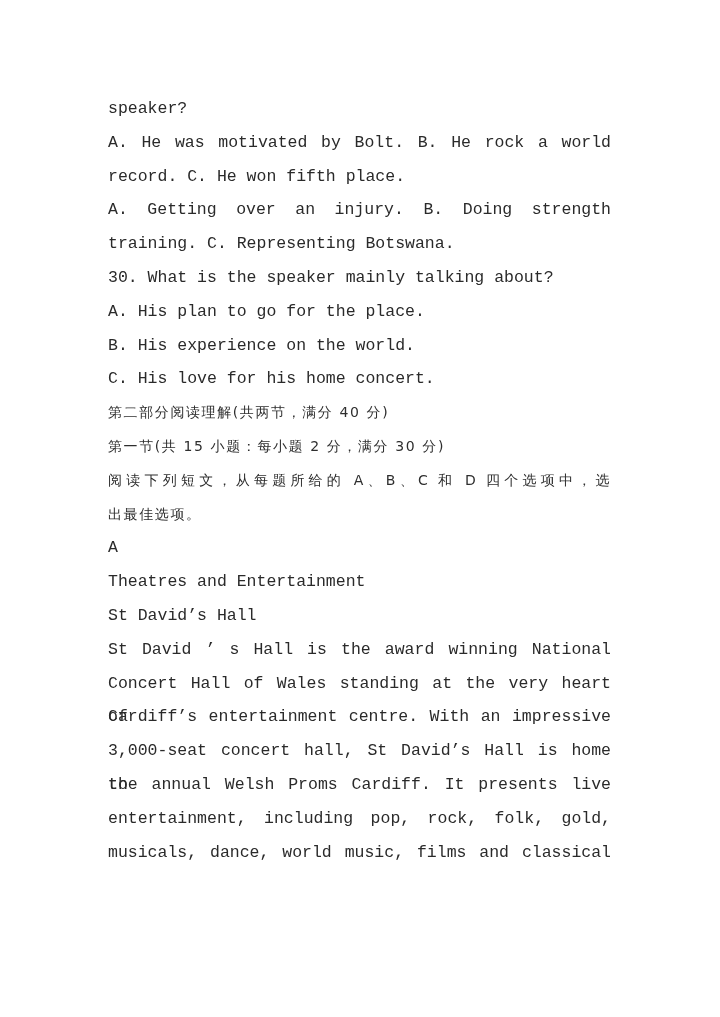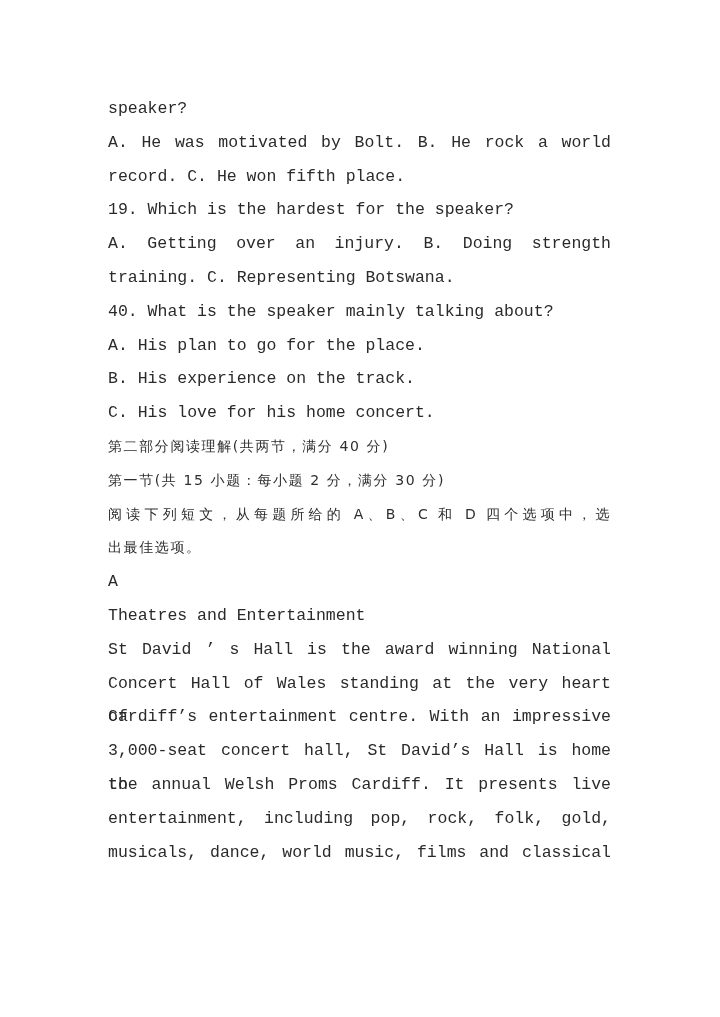--- a/index.html
+++ b/index.html
@@ -40,33 +40,33 @@
       color: #2e2e2e;
     }
   </style>
 </head>
 <body>
 
 <div class="page">
   <div class="line">speaker?</div>
   <div class="line justify">A. He was motivated by Bolt. B. He rock a world</div>
   <div class="line">record. C. He won fifth place.</div>
-  <div class="line">19. Which is the hardest for the speaker?</div>
   <div class="line justify">A. Getting over an injury. B. Doing strength</div>
   <div class="line">training. C. Representing Botswana.</div>
-  <div class="line">40. What is the speaker mainly talking about?</div>
+  <div class="line">30. What is the speaker mainly talking about?</div>
   <div class="line">A. His plan to go for the place.</div>
-  <div class="line">B. His experience on the track.</div>
+  <div class="line">B. His experience on the world.</div>
   <div class="line">C. His love for his home concert.</div>
   <div class="line cjk">第二部分阅读理解(共两节，满分 40 分)</div>
   <div class="line cjk">第一节(共 15 小题：每小题 2 分，满分 30 分)</div>
   <div class="line cjk justify">阅读下列短文，从每题所给的 A、B、C 和 D 四个选项中，选</div>
   <div class="line cjk">出最佳选项。</div>
   <div class="line">A</div>
   <div class="line">Theatres and Entertainment</div>
+  <div class="line">St David’s Hall</div>
   <div class="line justify">St David ’ s Hall is the award winning National</div>
   <div class="line justify">Concert Hall of Wales standing at the very heart of</div>
   <div class="line justify">Cardiff’s entertainment centre. With an impressive</div>
   <div class="line justify">3,000-seat concert hall, St David’s Hall is home to</div>
   <div class="line justify">the annual Welsh Proms Cardiff. It presents live</div>
   <div class="line justify">entertainment, including pop, rock, folk, gold,</div>
   <div class="line justify">musicals, dance, world music, films and classical</div>
 </div>
 
 </body></html>

